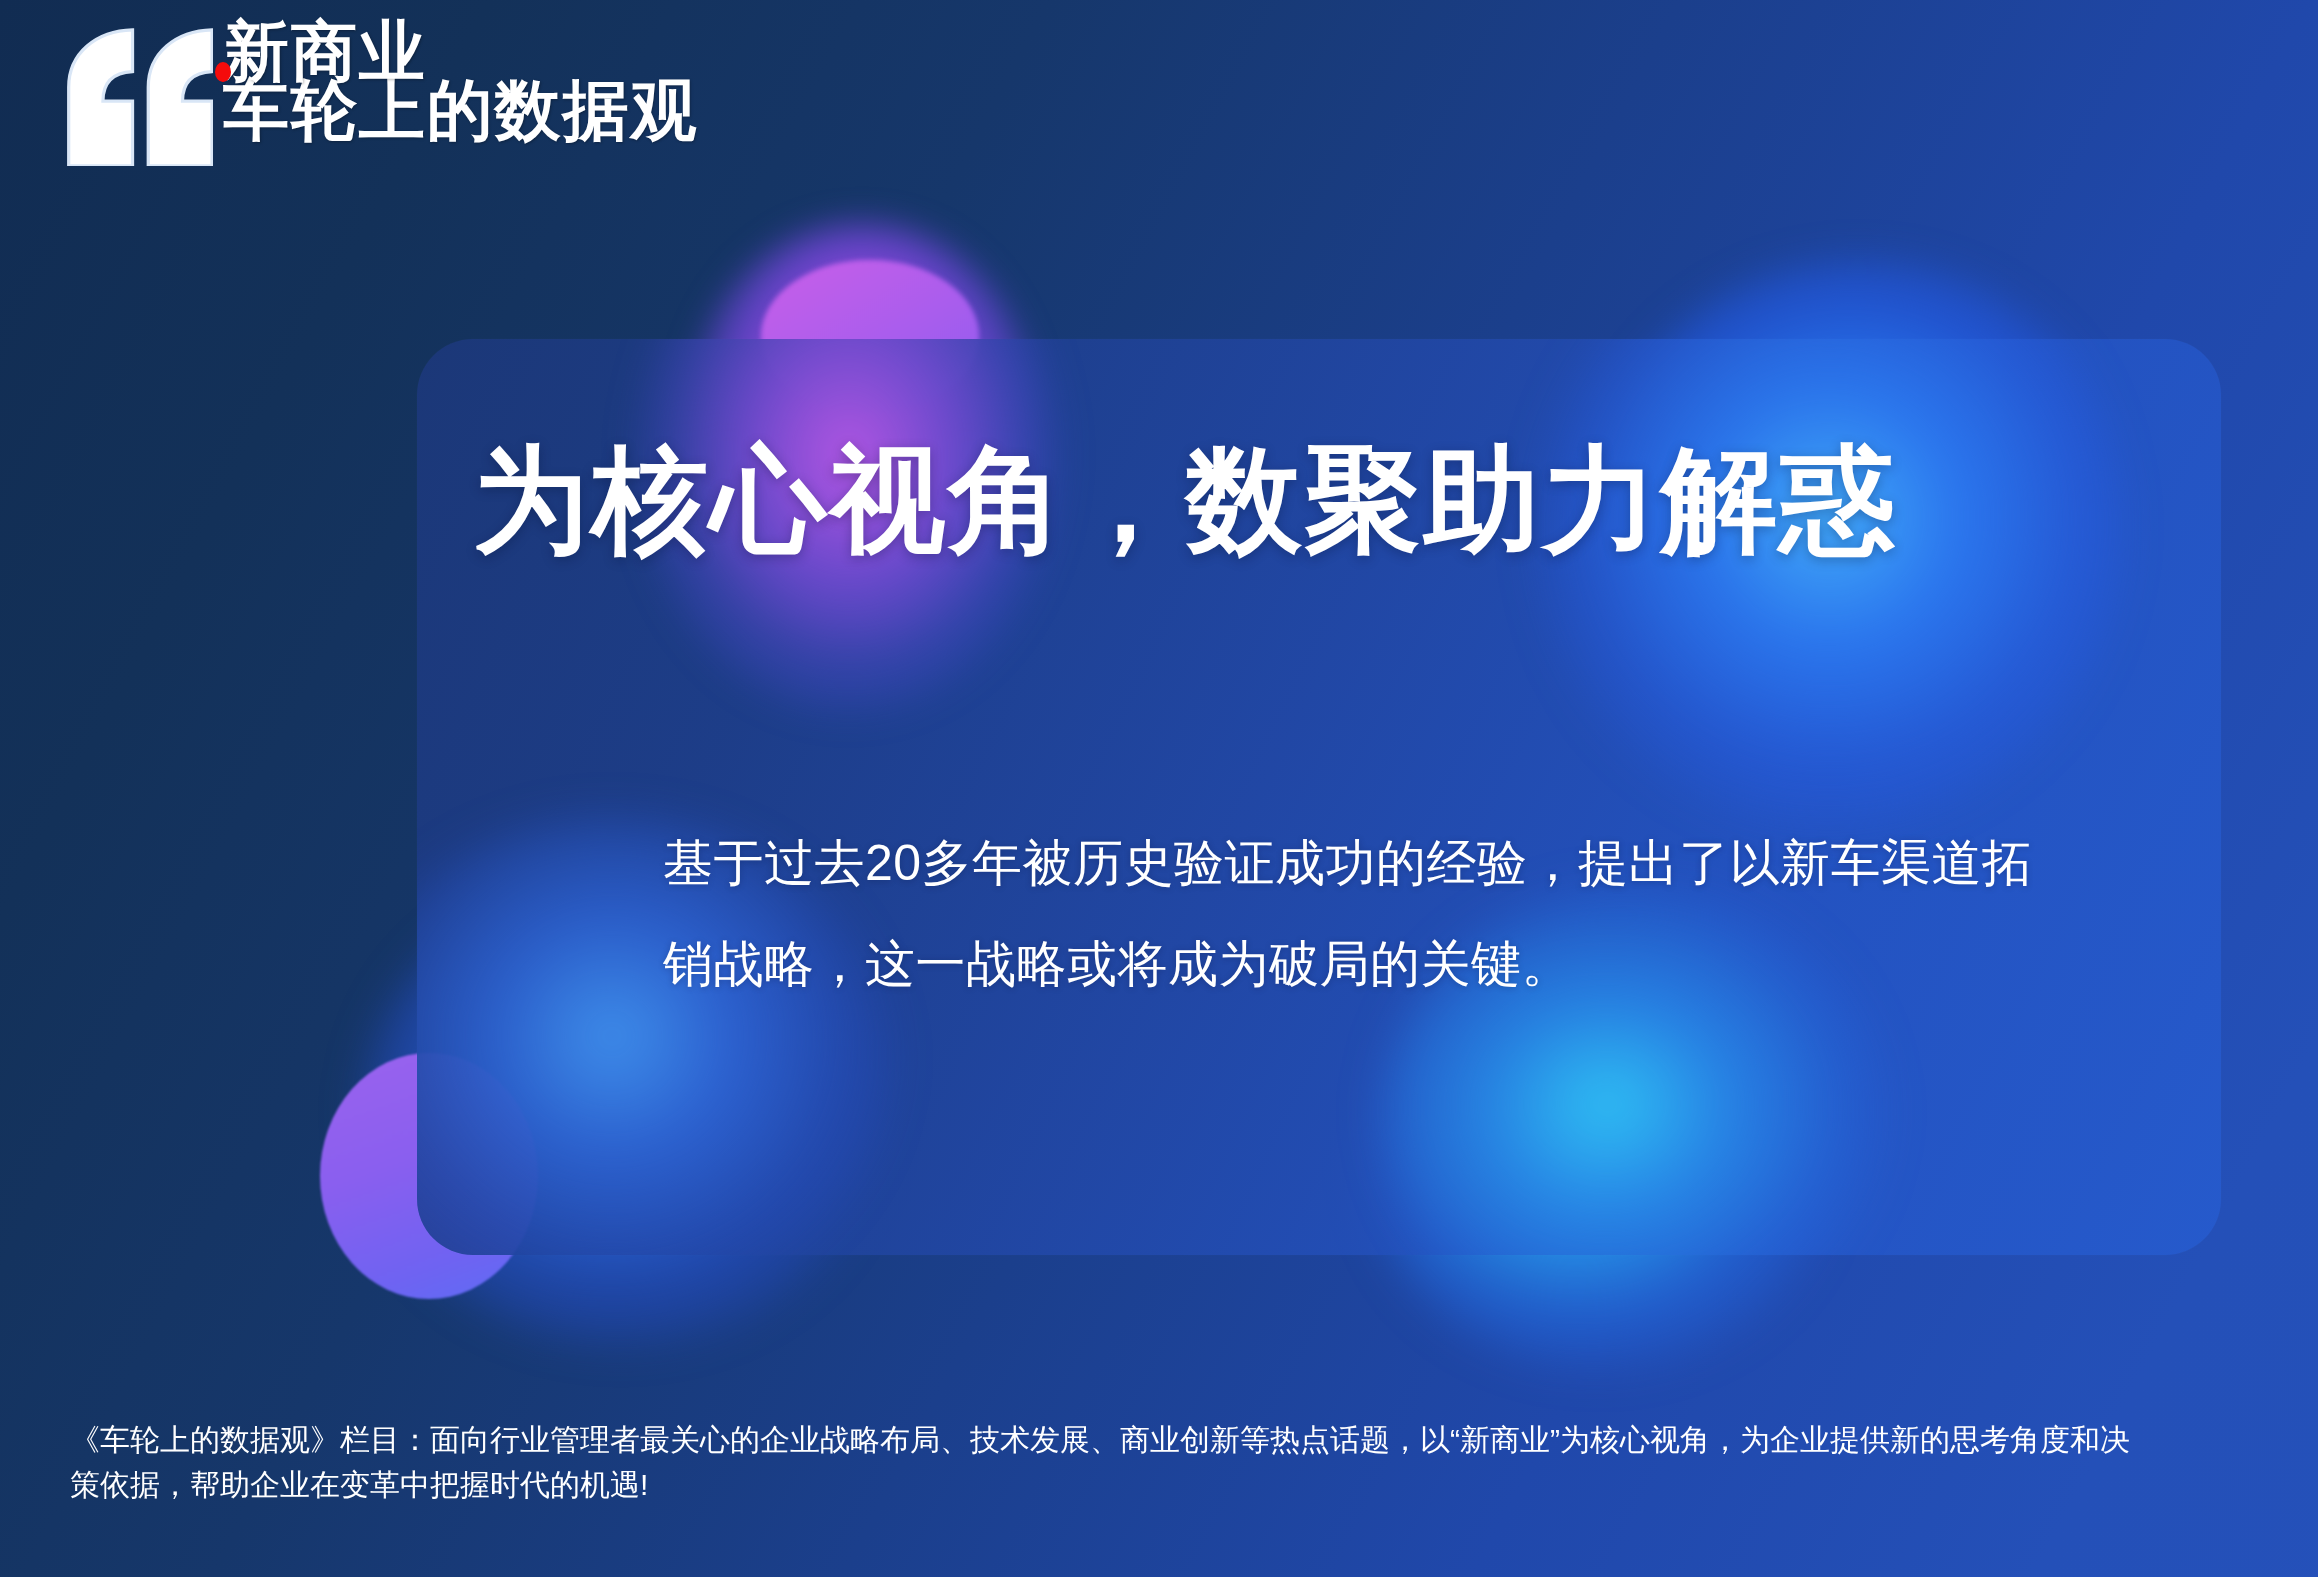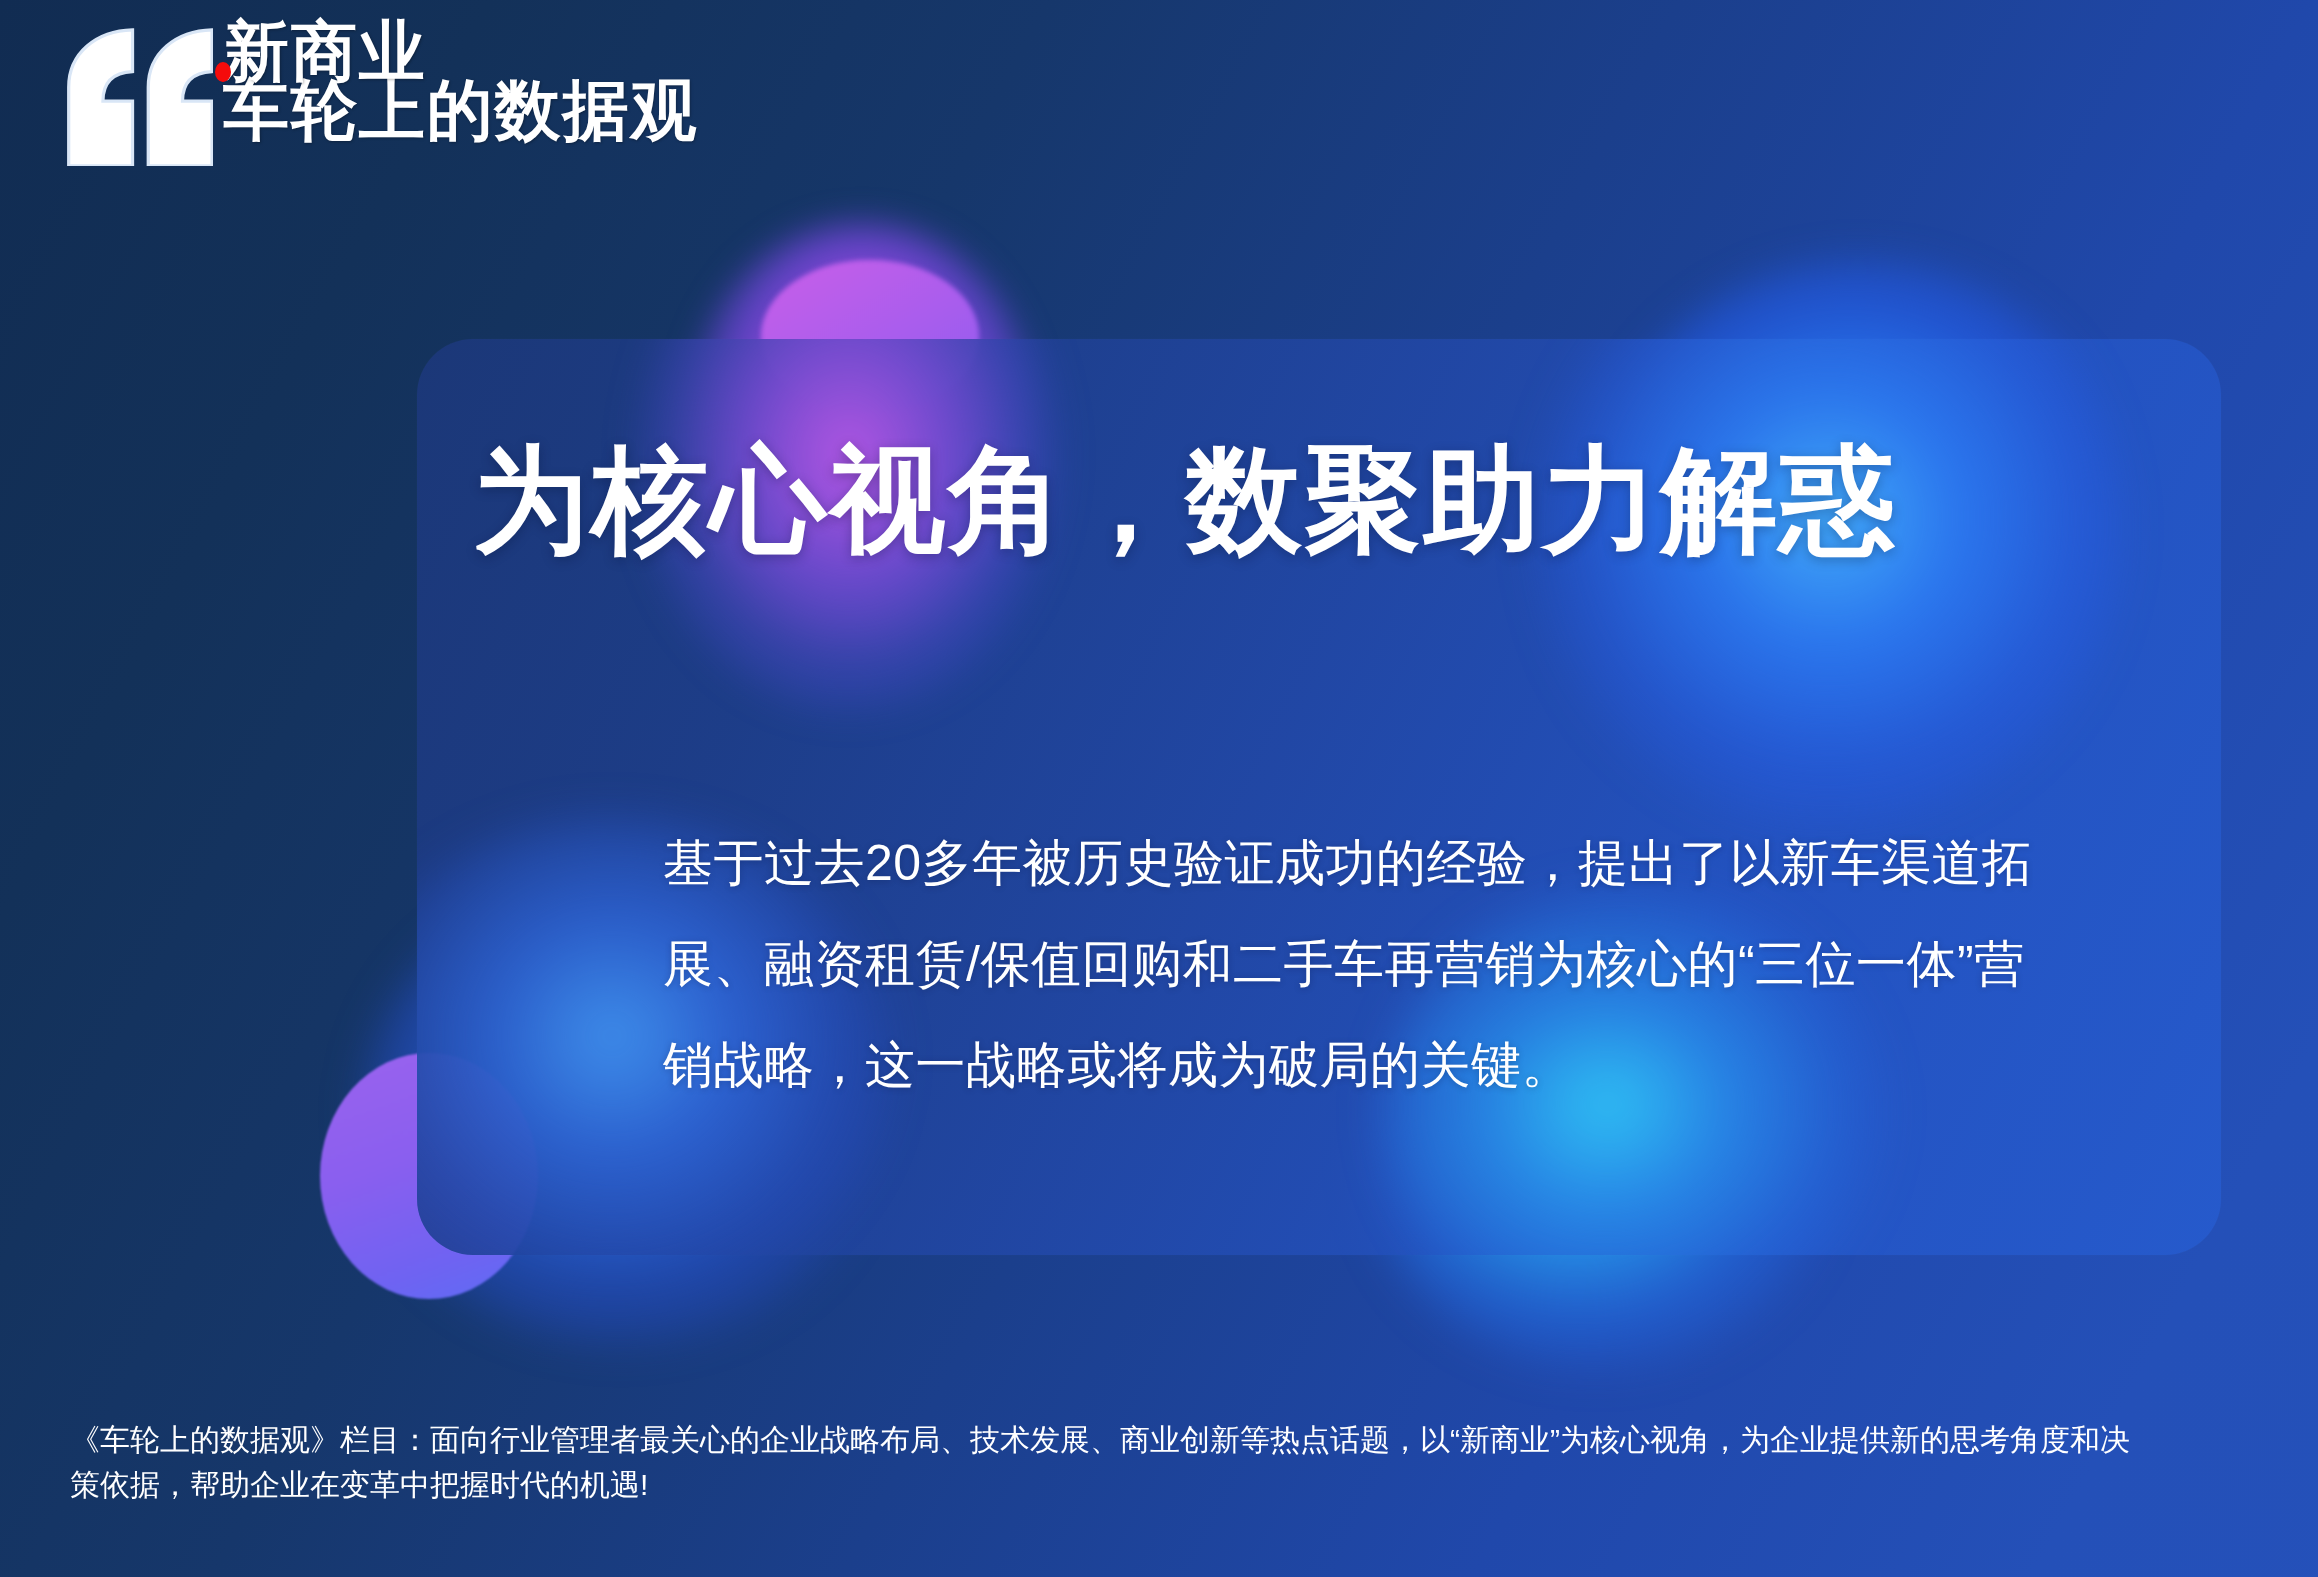--- a/index.html
+++ b/index.html
@@ -217,21 +217,20 @@
         </span>
       </div>
       <div class="logo-line">车轮上的数据观</div>
     </div>
   </div>
 
   <div id="headline">为核心视角，数聚助力解惑</div>
 
   <div id="body-copy">
     <p>基于过去20多年被历史验证成功的经验，提出了以新车渠道拓</p>
-    <p>展、融资租赁/保值回购和二手车再营销为核心的“三位一体”营</p>
     <p>销战略，这一战略或将成为破局的关键。</p>
   </div>
 
   <div id="footer">
     <p>《车轮上的数据观》栏目：面向行业管理者最关心的企业战略布局、技术发展、商业创新等热点话题，以“新商业”为核心视角，为企业提供新的思考角度和决</p>
     <p>策依据，帮助企业在变革中把握时代的机遇!</p>
   </div>
 
 </div>
 

